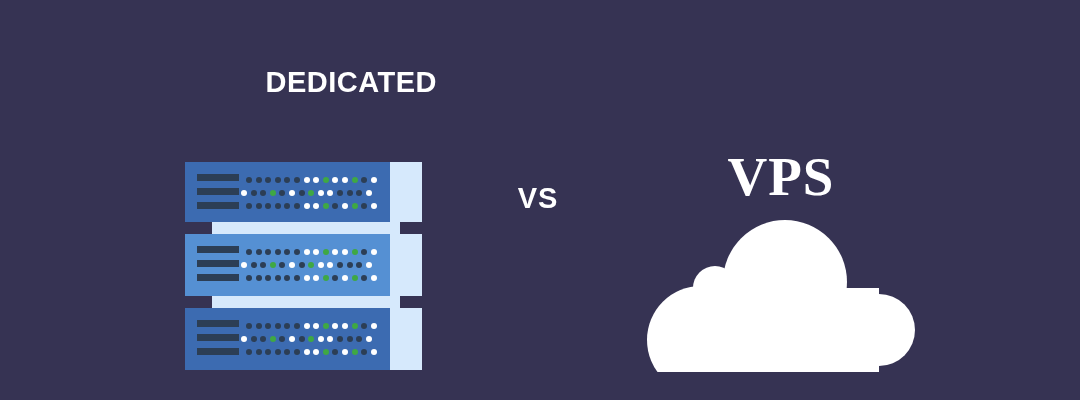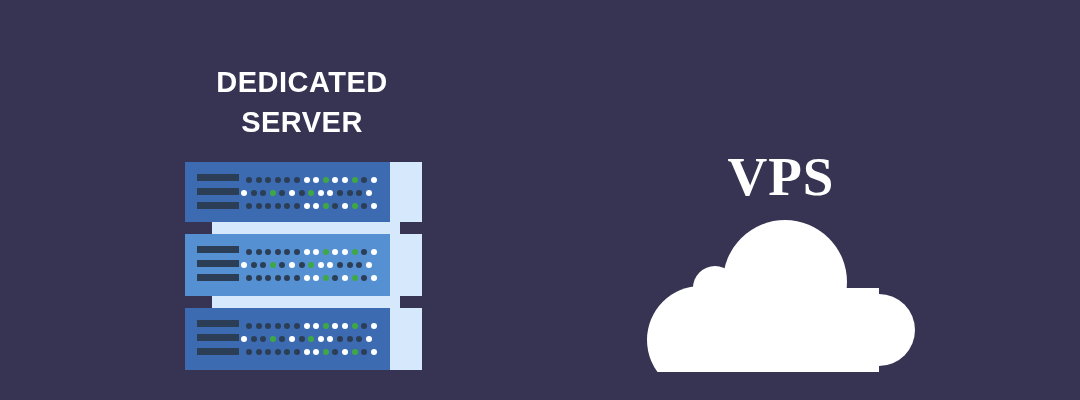--- a/index.html
+++ b/index.html
@@ -11,21 +11,21 @@
   }
   .label{
     position:absolute;
     color:#ffffff;
     font-weight:bold;
     text-align:center;
     -webkit-font-smoothing:antialiased;
   }
   .title-left{
     left:167px;top:62px;width:270px;
-    font-size:29px;line-height:40px;letter-spacing:0.5px;
+    font-size:29px;line-height:40px;letter-spacing:0.5px;text-align:right;
   }
   .title-left span{display:block;}
   .vs-label{
     left:488px;top:182px;width:100px;
     font-size:29px;letter-spacing:1px;
   }
   .vps-label{
     left:691px;top:145px;width:180px;
     font-size:55px;letter-spacing:1px;
   }
@@ -38,21 +38,20 @@
     position:absolute;left:645px;top:218px;width:270px;height:155px;
   }
 </style>
 </head>
 <body>
 
 <div class="canvas" style="background: rgb(54, 51, 83);">
 
   <div class="label title-left" style="color: rgb(255, 255, 255);">
     <span>DEDICATED</span>
-    <span>SERVER</span>
   </div>
 
   <div class="server-stack">
       <div style="left: 27px; top: 60px; width: 188px; height: 12px; background: rgb(214, 233, 252);"></div>
       <div style="left: 27px; top: 134px; width: 188px; height: 12px; background: rgb(214, 233, 252);"></div>
       <div style="left: 205px; top: 0px; width: 32px; height: 60px; background: rgb(214, 233, 252);"></div>
       <div style="left: 0px; top: 0px; width: 205px; height: 60px; background: rgb(60, 107, 177);">
         <div style="left: 12px; top: 12px; width: 42px; height: 7px; background: rgb(44, 62, 85);"></div>
         <div style="left: 12px; top: 26px; width: 42px; height: 7px; background: rgb(44, 62, 85);"></div>
         <div style="left: 12px; top: 40px; width: 42px; height: 7px; background: rgb(44, 62, 85);"></div>
@@ -190,20 +189,21 @@
         <div class="dot" style="left: 128.2px; top: 41px; background: rgb(255, 255, 255);"></div>
         <div class="dot" style="left: 137.8px; top: 41px; background: rgb(63, 168, 68);"></div>
         <div class="dot" style="left: 147.4px; top: 41px; background: rgb(44, 62, 85);"></div>
         <div class="dot" style="left: 157px; top: 41px; background: rgb(255, 255, 255);"></div>
         <div class="dot" style="left: 166.6px; top: 41px; background: rgb(63, 168, 68);"></div>
         <div class="dot" style="left: 176.2px; top: 41px; background: rgb(44, 62, 85);"></div>
         <div class="dot" style="left: 185.8px; top: 41px; background: rgb(255, 255, 255);"></div>
       </div>
     </div>
 
+  <div class="label vs-label" style="color: rgb(255, 255, 255);">VS</div>
 
   <div class="label vps-label" style="color: rgb(255, 255, 255); font-family: Liberation Serif, serif;">VPS</div>
 
   <svg class="cloud" viewBox="0 0 270 155" aria-hidden="true">
     <defs>
       <clipPath id="cloud-clip">
           <rect x="0" y="0" width="270" height="154"></rect>
         </clipPath>
     </defs>
     <g clip-path="url(#cloud-clip)" fill="#ffffff">

